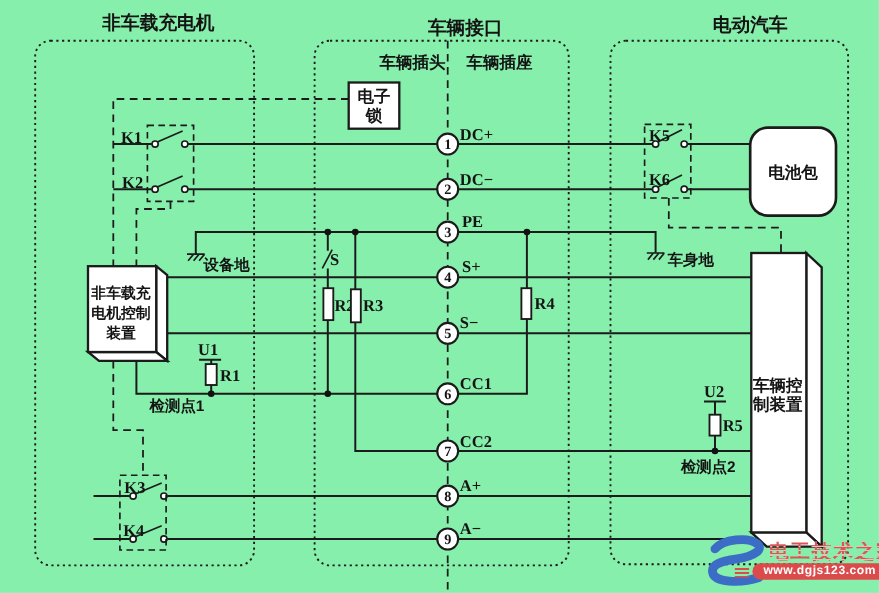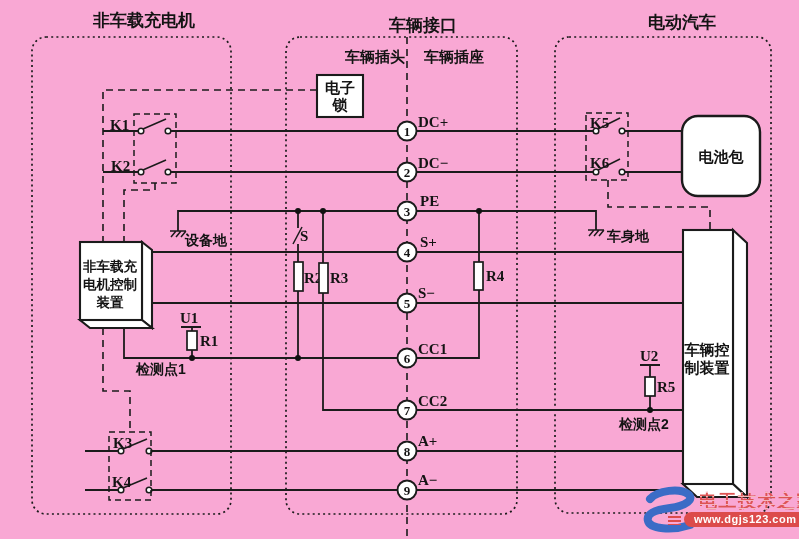--- a/index.html
+++ b/index.html
@@ -1,16 +1,16 @@
 <!DOCTYPE html>
 <html><head>
 <meta charset="utf-8">
 <style>
   html,body{margin:0;padding:0;background:#fff;}
-  .stage{position:relative;width:799px;height:539px;background:#f9a8d4;overflow:hidden;
+  .stage{position:relative;width:799px;height:539px;background:#86efac;overflow:hidden;
          font-family:"Liberation Sans",sans-serif;}
   svg{position:absolute;left:0;top:0;}
   svg text{fill:#141414;}
   .cn{font-family:"Liberation Sans",sans-serif;font-weight:bold;}
   .t17{font-size:17px;} .t15{font-size:15px;} .t14{font-size:14px;} .t13{font-size:13.5px;}
   .lb{font-family:"Liberation Serif",serif;font-size:15px;font-weight:600;}
   .pn{font-family:"Liberation Serif",serif;font-size:13px;font-weight:bold;text-anchor:middle;}
   .wire{stroke:#1b1b1b;stroke-width:1.8;fill:none;}
   .thin{stroke:#1b1b1b;stroke-width:1.5;fill:none;}
   .dash{stroke:#1b1b1b;stroke-width:1.6;fill:none;stroke-dasharray:7 5;}

